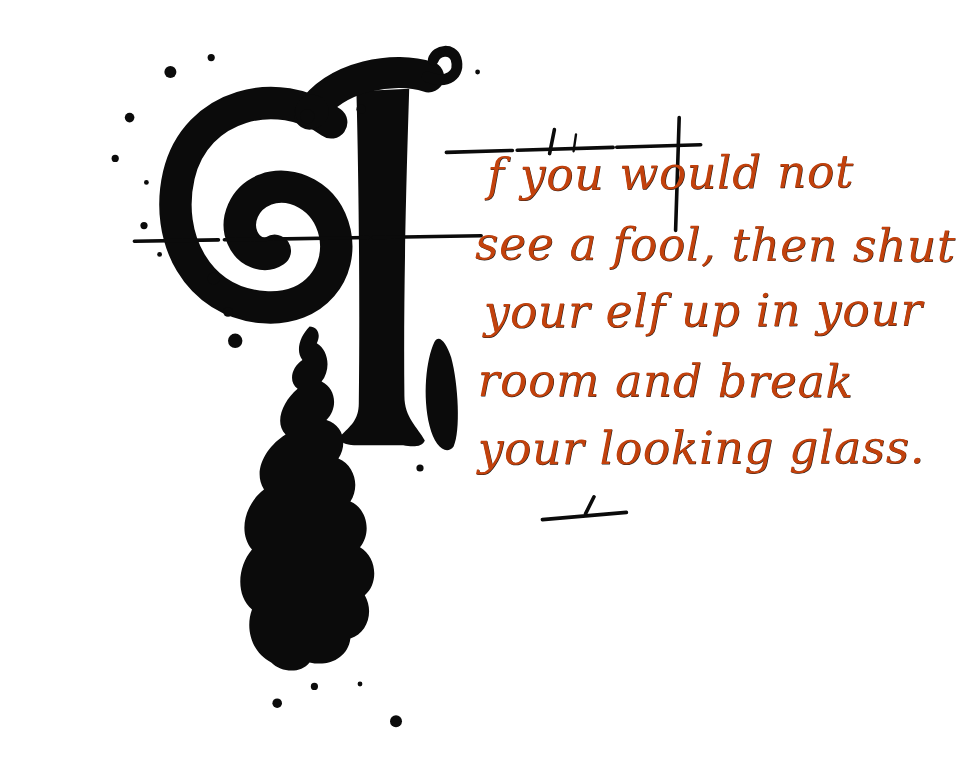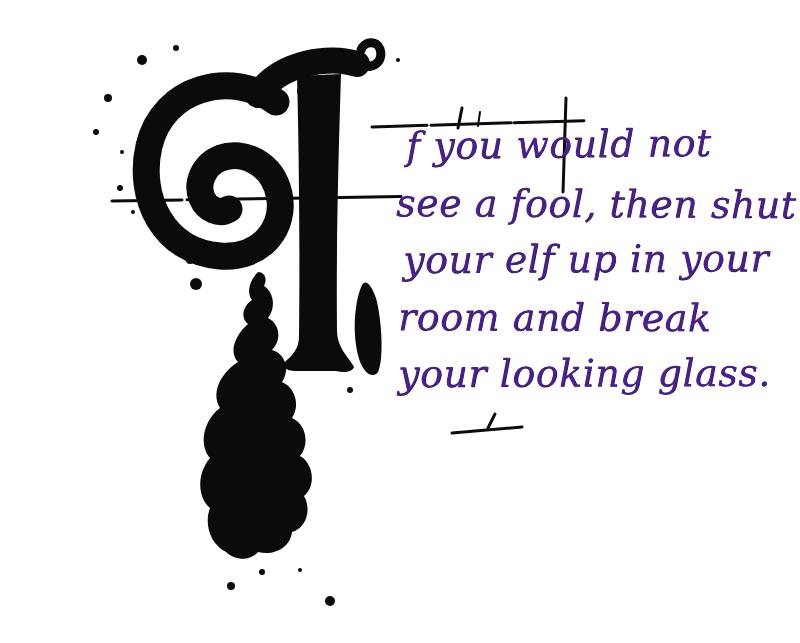--- a/index.html
+++ b/index.html
@@ -19,21 +19,21 @@
     position: absolute;
     left: 0;
     top: 0;
     width: 800px;
     height: 643px;
   }
   .quote {
     position: absolute;
     left: 396px;
     top: 118px;
-    color: #4c1d95;
+    color: #c2410c;
     font-style: italic;
     font-size: 38px;
     line-height: 57px;
     letter-spacing: 0.5px;
     white-space: nowrap;
     text-shadow: 0.4px 0.4px 0 #1a1a1a;
   }
   .quote .line { transform-origin: left center; }
   .quote .l1 { margin-left: 10px; transform: rotate(-0.6deg); }
   .quote .l2 { margin-left: 0px;  transform: rotate(0.3deg); }

